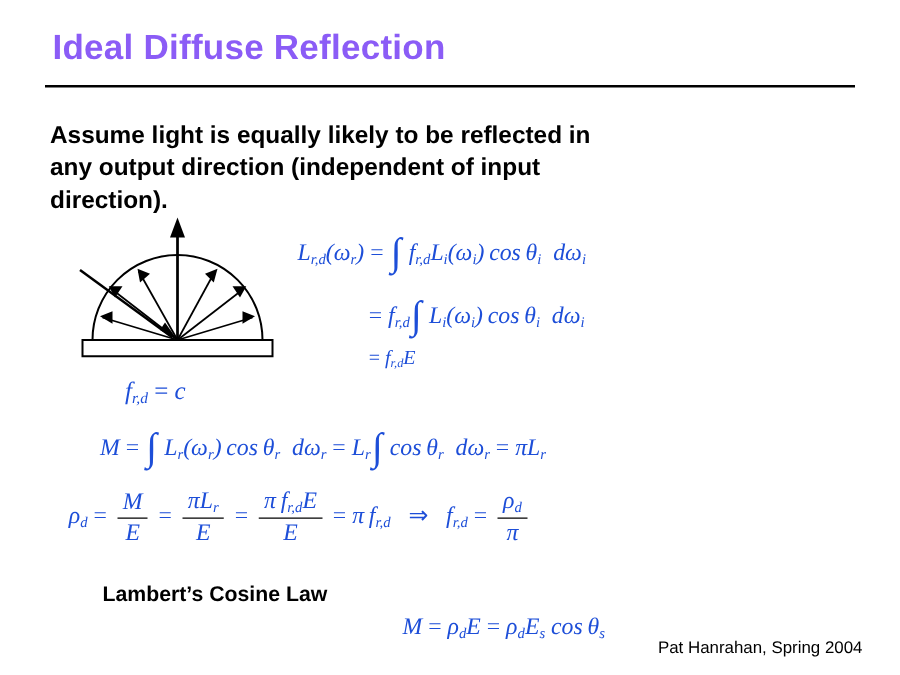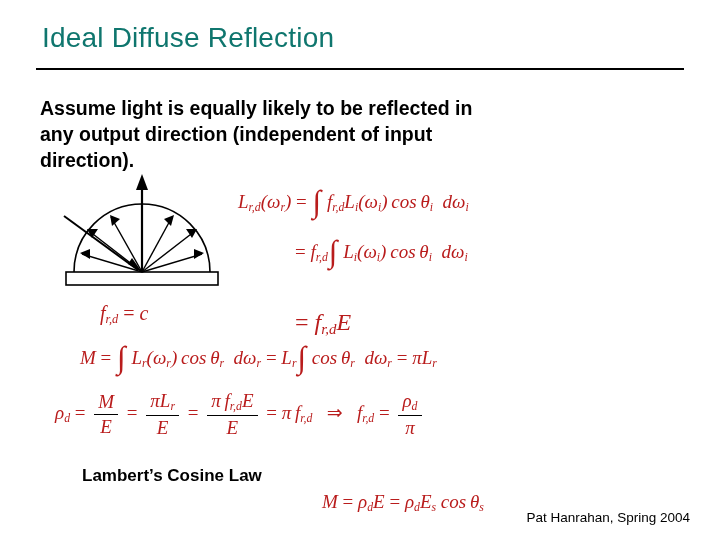--- a/index.html
+++ b/index.html
@@ -18,23 +18,23 @@
     position: relative;
     width: 720px;
     height: 540px;
     box-sizing: border-box;
   }
   .title {
     position: absolute;
     left: 42px;
     top: 22px;
     font-size: 28px;
-    font-weight: normal;
+    font-weight: bold;
     letter-spacing: 0.2px;
-    color: #0f766e;
+    color: #8b5cf6;
   }
   .title-rule {
     position: absolute;
     left: 36px;
     top: 68px;
     width: 648px;
     height: 2px;
     background: #000000;
   }
   .body-text {
@@ -57,21 +57,21 @@
     top: 168px;
     width: 180px;
     height: 130px;
   }
   .diagram svg { display: block; }
 
   
   .math {
     font-family: "Liberation Serif", serif;
     font-style: italic;
-    color: #b91c1c;
+    color: #1d4ed8;
     white-space: nowrap;
   }
   .up { font-style: normal; }
   .int {
     font-style: normal;
     font-size: 1.65em;
     font-family: "Liberation Serif", serif;
     position: relative;
     top: 4px;
     padding: 0 1px;
@@ -92,21 +92,21 @@
     padding: 0 4px 1px 4px;
     border-bottom: 1.3px solid #000;
   }
   .frac .den {
     display: block;
     padding: 1px 4px 0 4px;
   }
 
   .eq1 { position: absolute; left: 238px; top: 180px; font-size: 19px; }
   .eq2 { position: absolute; left: 295px; top: 230px; font-size: 19px; }
-  .eq3 { position: absolute; left: 295px; top: 278px; font-size: 24px; margin-top: 31px; }
+  .eq3 { position: absolute; left: 295px; top: 278px; font-size: 16px; }
   .eq4 { position: absolute; left: 100px; top: 302px; font-size: 20px; }
   .eq5 { position: absolute; left: 80px; top: 336px; font-size: 19px; text-align: right; }
   .eq6 { position: absolute; left: 55px; top: 390px; font-size: 19px; }
   .eq7 { position: absolute; left: 322px; top: 491px; font-size: 19px; }
 
   .lambert {
     position: absolute;
     left: 82px;
     top: 466px;
     font-size: 17px;

